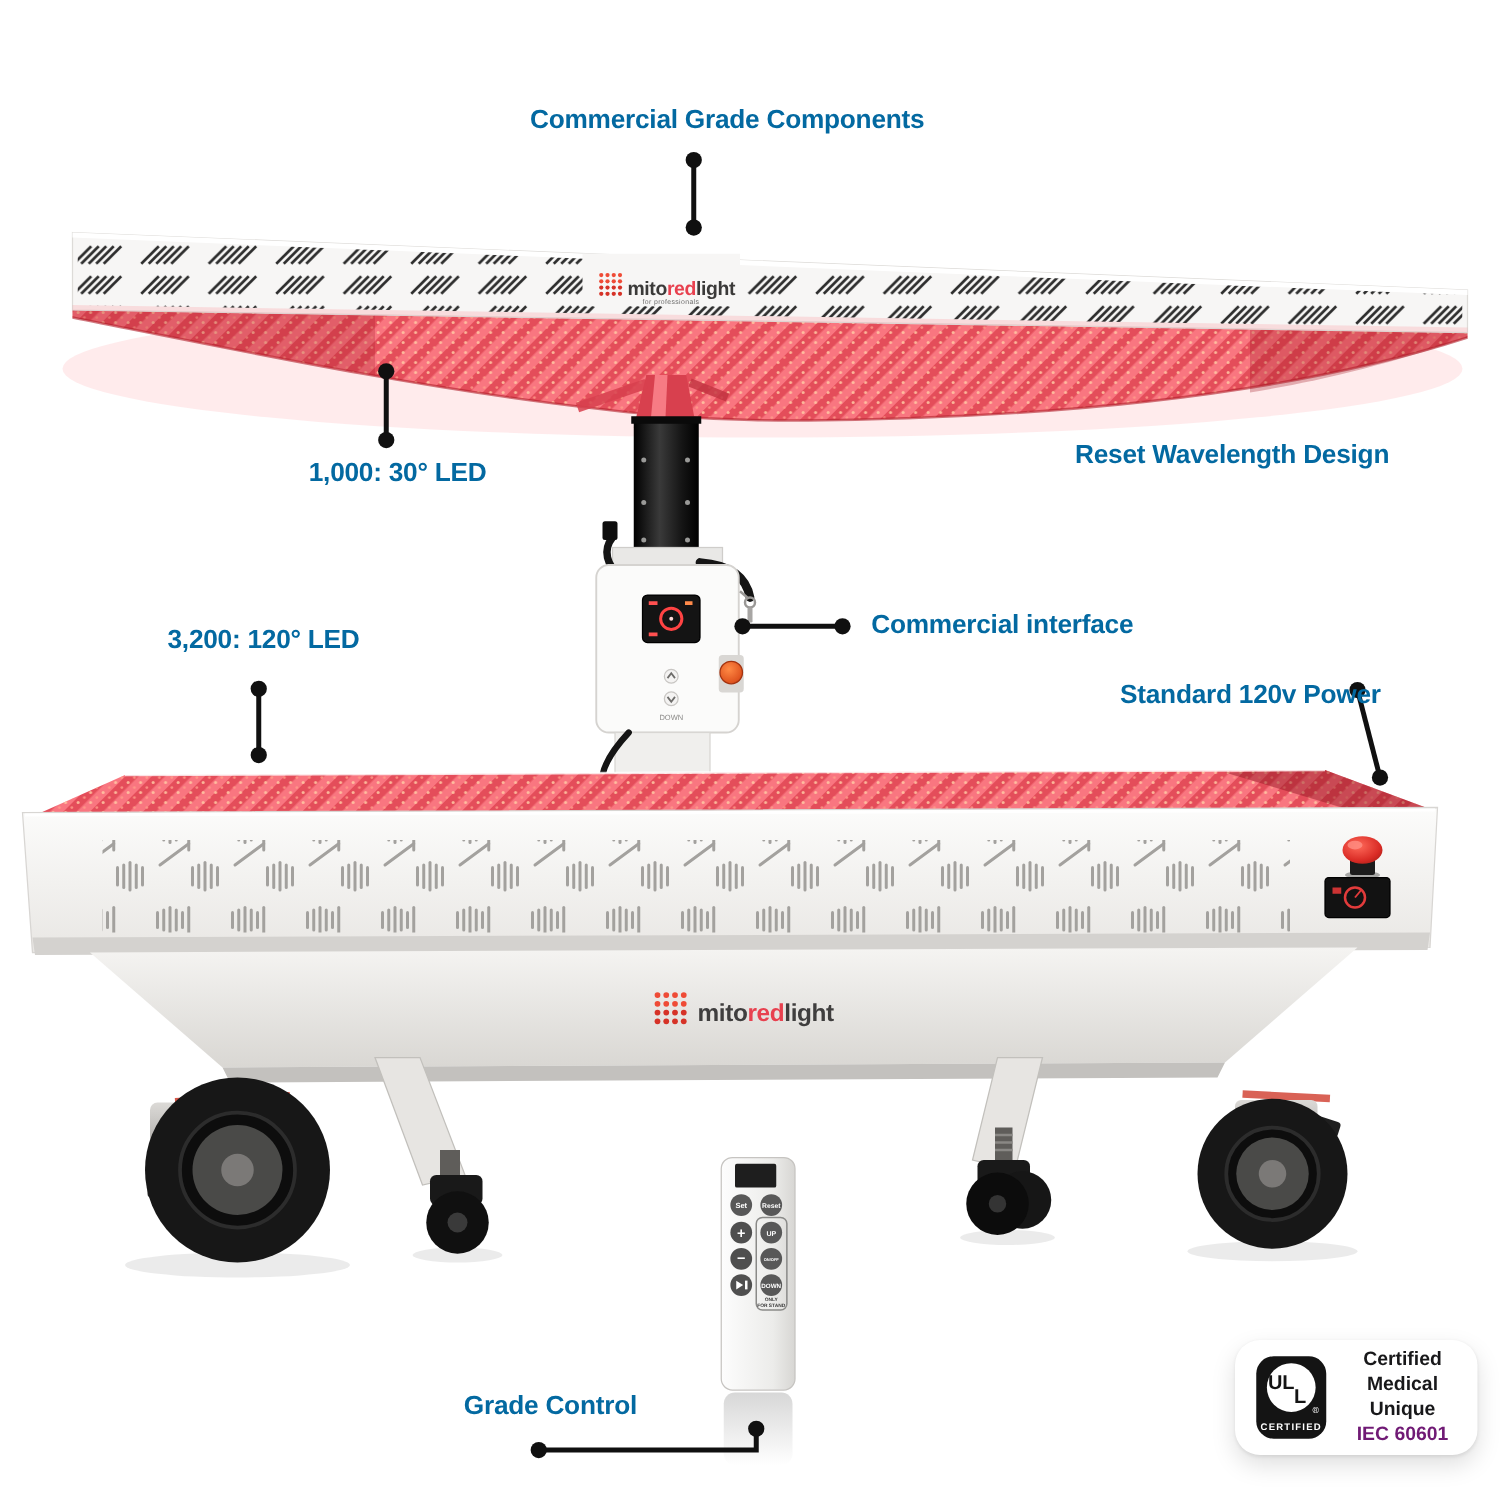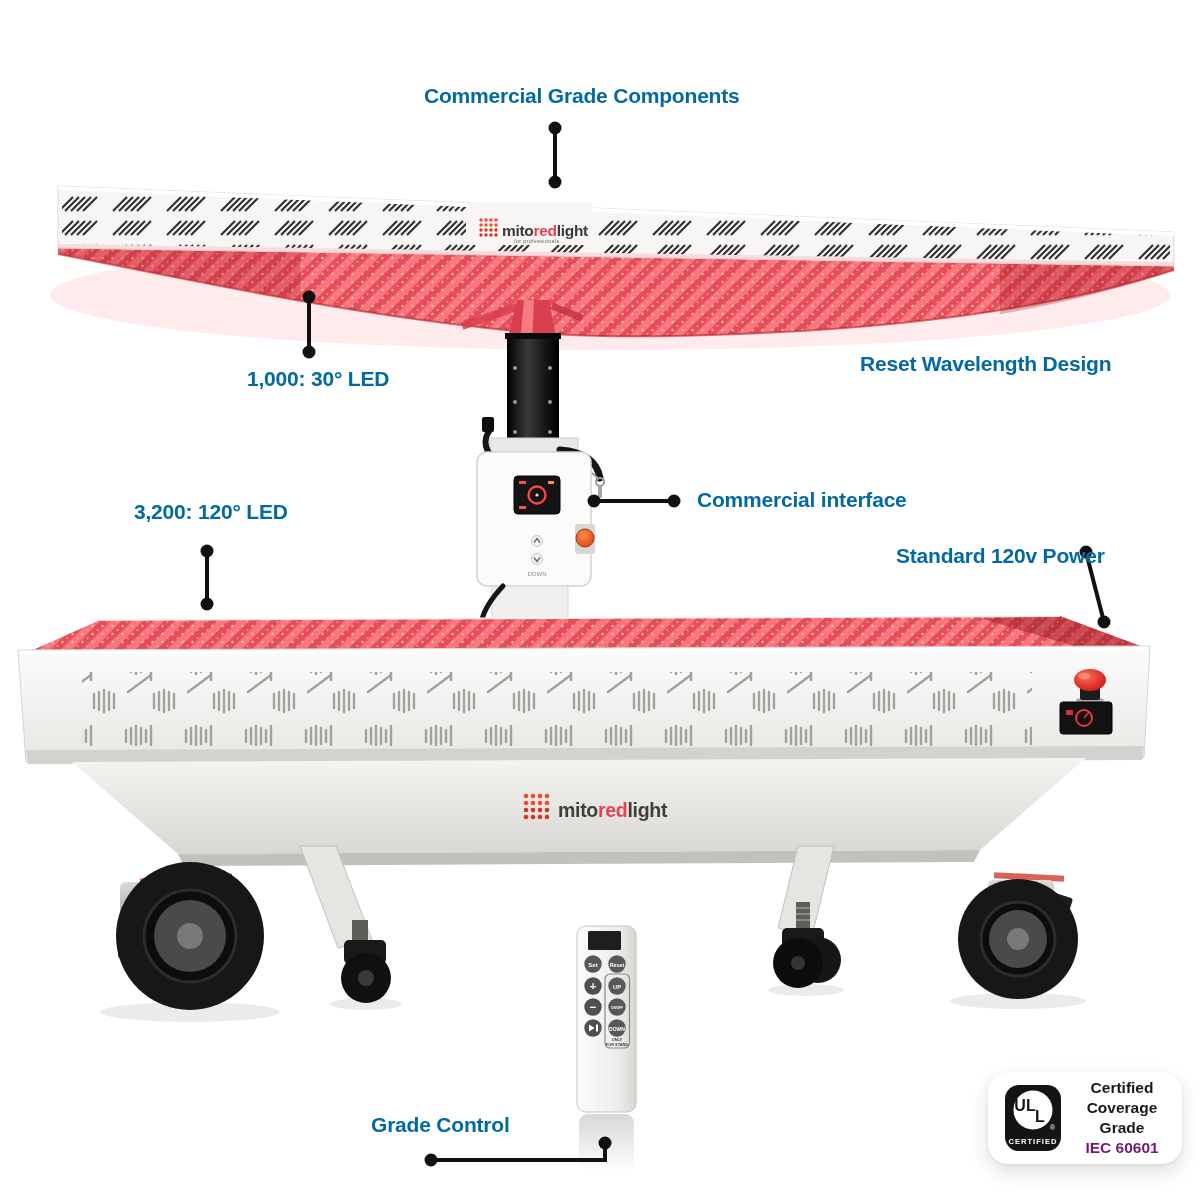--- a/index.html
+++ b/index.html
@@ -369,19 +369,19 @@
     <svg width="58" height="68" viewBox="0 0 58 68">
       <rect x="1" y="1" width="56" height="66" rx="14" fill="#141414"></rect>
       <circle cx="29" cy="26" r="19.5" fill="#ffffff"></circle>
       <text x="21" y="27" font-size="16" font-weight="bold" fill="#141414" text-anchor="middle">UL</text>
       <text x="36" y="38" font-size="16" font-weight="bold" fill="#141414" text-anchor="middle">L</text>
       <text x="46" y="46" font-size="7" fill="#ffffff">®</text>
       <text x="29" y="60" font-size="7.6" font-weight="bold" fill="#ffffff" text-anchor="middle" letter-spacing="1">CERTIFIED</text>
     </svg>
     <div class="ul-text">
       <div>Certified</div>
-      <div>Coverage</div>
-      <div>Grade</div>
+      <div>Medical</div>
+      <div>Unique</div>
       <div class="iec">IEC 60601</div>
     </div>
   </div>
 
 </div>
 
 </body></html>

